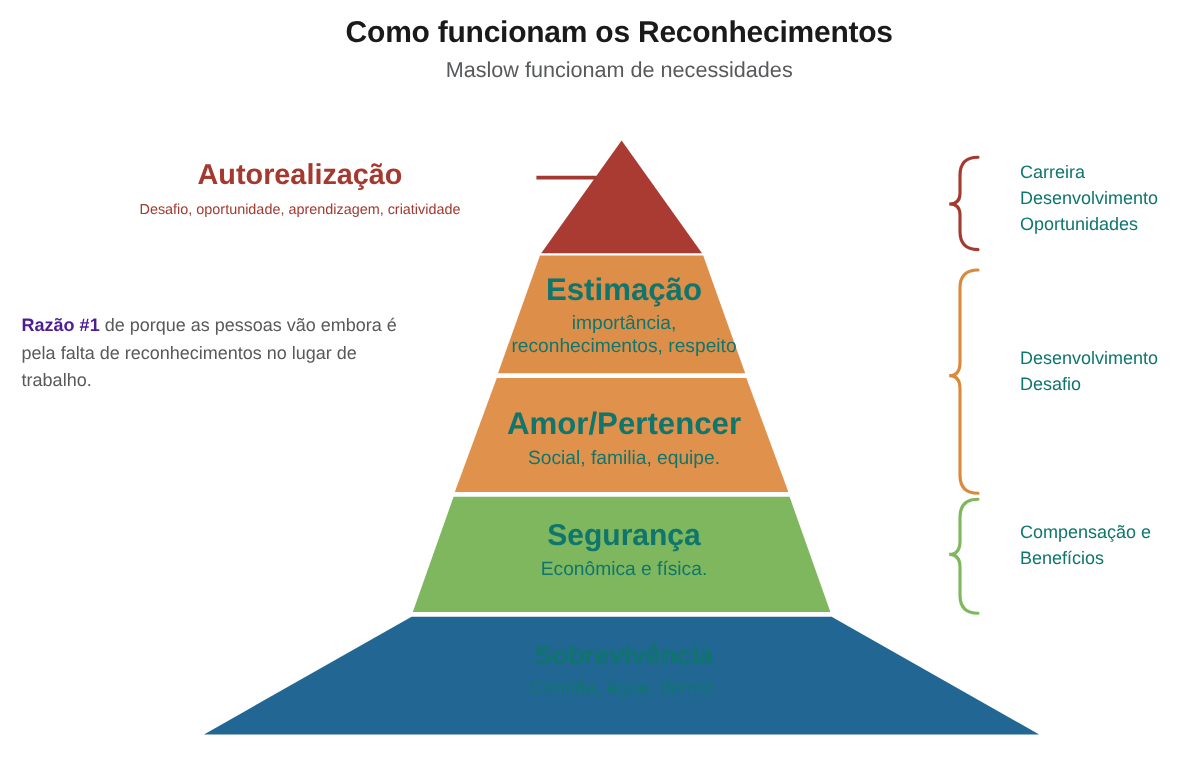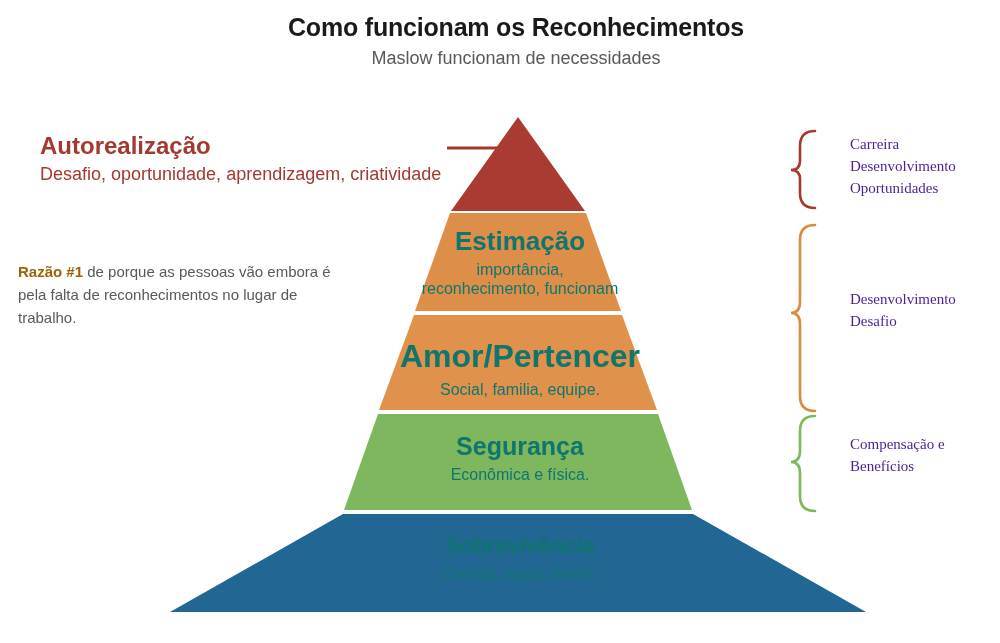--- a/index.html
+++ b/index.html
@@ -71,77 +71,76 @@
 
   #tier-estimacao {
     left: 370px; top: 228px; width: 300px;
   }
   #tier-estimacao .tier-title { font-size: 26px; }
   #tier-estimacao .tier-desc  { font-size: 16px; margin-top: 5px; }
 
   #tier-amor {
     left: 345px; top: 340px; width: 350px;
   }
-  #tier-amor .tier-title { font-size: 32px; }
+  #tier-amor .tier-title { font-size: 26px; }
   #tier-amor .tier-desc  { font-size: 16px; margin-top: 6px; }
 
   #tier-seguranca {
     left: 345px; top: 433px; width: 350px;
   }
   #tier-seguranca .tier-title { font-size: 25px; }
   #tier-seguranca .tier-desc  { font-size: 16px; margin-top: 6px; }
 
   #tier-sobrevivencia {
     left: 325px; top: 534px; width: 390px;
   }
   #tier-sobrevivencia .tier-title { font-size: 22px; }
   #tier-sobrevivencia .tier-desc  { font-size: 16px; margin-top: 7px; }
 
   
   #callout-autorealizacao {
     position: absolute;
     left: 40px;
     top: 131px;
     width: 420px;
-    text-align: left;
+    text-align: center;
     color: #A4392F;
   }
   #callout-autorealizacao .callout-title {
     font-size: 24px;
     font-weight: bold;
     line-height: 30px;
   }
   #callout-autorealizacao .callout-desc {
-    font-size: 18px;
+    font-size: 12px;
     line-height: 22px;
     margin-top: 2px;
   }
 
   
   #note-razao {
     position: absolute;
     left: 18px;
     top: 260px;
     width: 330px;
     font-size: 15px;
     line-height: 23px;
     color: #58595b;
   }
   #note-razao .note-strong {
     font-weight: bold;
-    color: #a16207;
+    color: #4c1d95;
   }
 
   
   .bracket-label {
     position: absolute;
     font-size: 15px;
     line-height: 22px;
-    color: #4c1d95;
-    font-family: Liberation Serif, serif;
+    color: #0f766e;
   }
   #bracket-label-carreira   { left: 850px; top: 133px; width: 148px; }
   #bracket-label-reconhec   { left: 850px; top: 288px; width: 148px; }
   #bracket-label-compensacao{ left: 850px; top: 433px; width: 148px; }
 </style>
 </head>
 <body>
 
 <div id="stage">
 
@@ -168,21 +167,21 @@
 
     <path d="M 815,225 Q 800,225 800,240 L 800,302 Q 800,313 791,313 Q 800,313 800,324 L 800,396 Q 800,411 815,411" fill="none" stroke="#D98A3C" stroke-width="2.6" stroke-linecap="round"></path>
 
     <path d="M 815,416 Q 800,416 800,431 L 800,451 Q 800,462 791,462 Q 800,462 800,473 L 800,496 Q 800,511 815,511" fill="none" stroke="#7FB75E" stroke-width="2.6" stroke-linecap="round"></path>
   </svg>
 
   <div class="tier-label" id="tier-estimacao">
     <div class="tier-title">Estimação</div>
     <div class="tier-desc">
       <div>importância,</div>
-      <div>reconhecimento, funcionam</div>
+      <div>reconhecimentos, respeito</div>
     </div>
   </div>
 
   <div class="tier-label" id="tier-amor">
     <div class="tier-title">Amor/Pertencer</div>
     <div class="tier-desc">Social, familia, equipe.</div>
   </div>
 
   <div class="tier-label" id="tier-seguranca">
     <div class="tier-title">Segurança</div>

